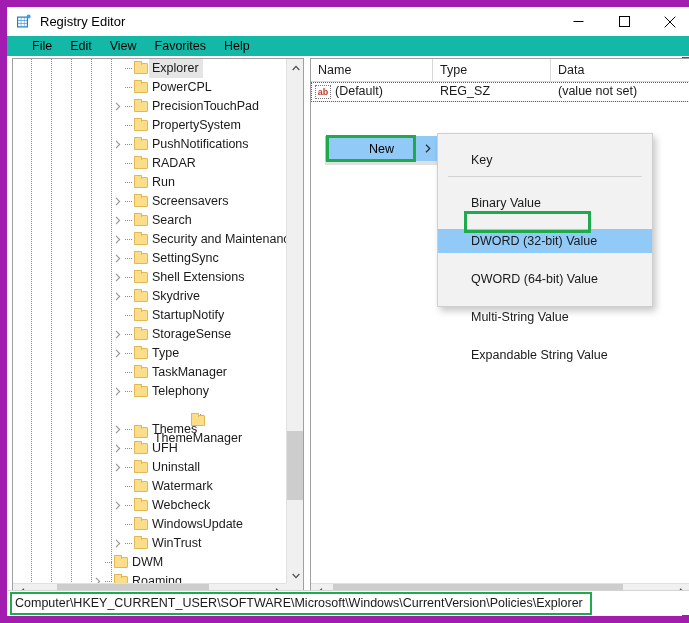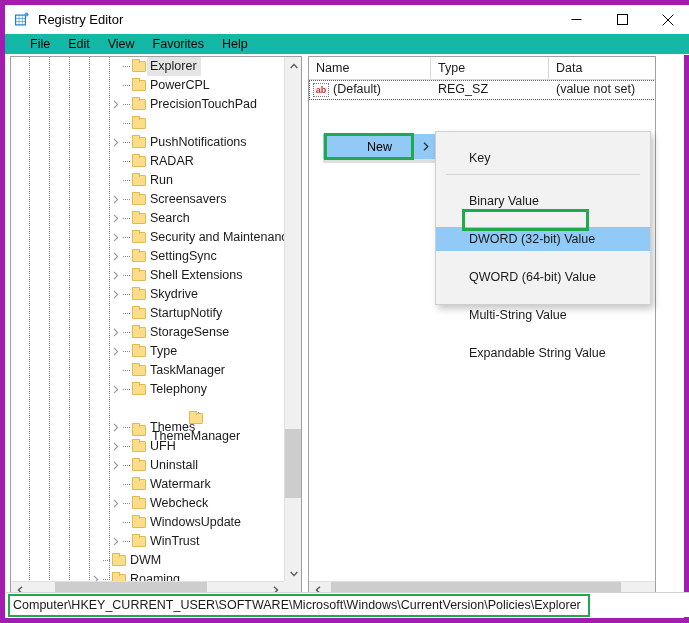--- a/index.html
+++ b/index.html
@@ -6,21 +6,21 @@
   html, body {
     width: 689px; height: 623px;
     background: #ffffff;
     font-family: "Liberation Sans", sans-serif;
     overflow: hidden;
   }
   #app {
     position: relative;
     width: 689px; height: 623px;
     background: #ffffff;
-    border: 5px solid #a21caf;
+    border: 7px solid #a21caf;
   }
 
   
   #titlebar {
     position: absolute; left: 0; top: 0;
     width: 687px; height: 29px;
     background: #ffffff;
     display: flex; align-items: center;
   }
   #app-icon {
@@ -135,21 +135,21 @@
   .sb-arrow {
     position: absolute;
     display: flex; align-items: center; justify-content: center;
     background: #f0f0f0;
   }
   .sb-thumb { position: absolute; background: #cdcdcd; }
 
   
   #list-pane {
     position: absolute; left: 303px; top: 51px;
-    width: 348px; height: 543px;
+    width: 380px; height: 543px;
     background: #ffffff;
     border: 1px solid #a0a0a0;
     overflow: hidden;
   }
   #list-header {
     position: absolute; left: 0; top: 0;
     width: 379px; height: 23px;
     background: #ffffff;
     border-bottom: 1px solid #d8d8d8;
   }
@@ -350,20 +350,21 @@
               <i></i>
             </span>
             <span class="tlabel">PrecisionTouchPad</span>
           </div>
           <div class="tnode" style="top: 57px; padding-left: 98px;">
             <span class="texp"></span>
             <span class="tdash"></span>
             <span class="tfolder">
               <i></i>
             </span>
+            <span class="tlabel">PropertySystem</span>
           </div>
           <div class="tnode" style="top: 76px; padding-left: 98px;">
             <span class="texp">
               <svg width="6" height="9" viewBox="0 0 6 9">
                 <path d="M1 0.8 L4.6 4.5 L1 8.2" fill="none" stroke="#9a9a9a" stroke-width="1.2"></path>
               </svg>
             </span>
             <span class="tdash"></span>
             <span class="tfolder">
               <i></i>

